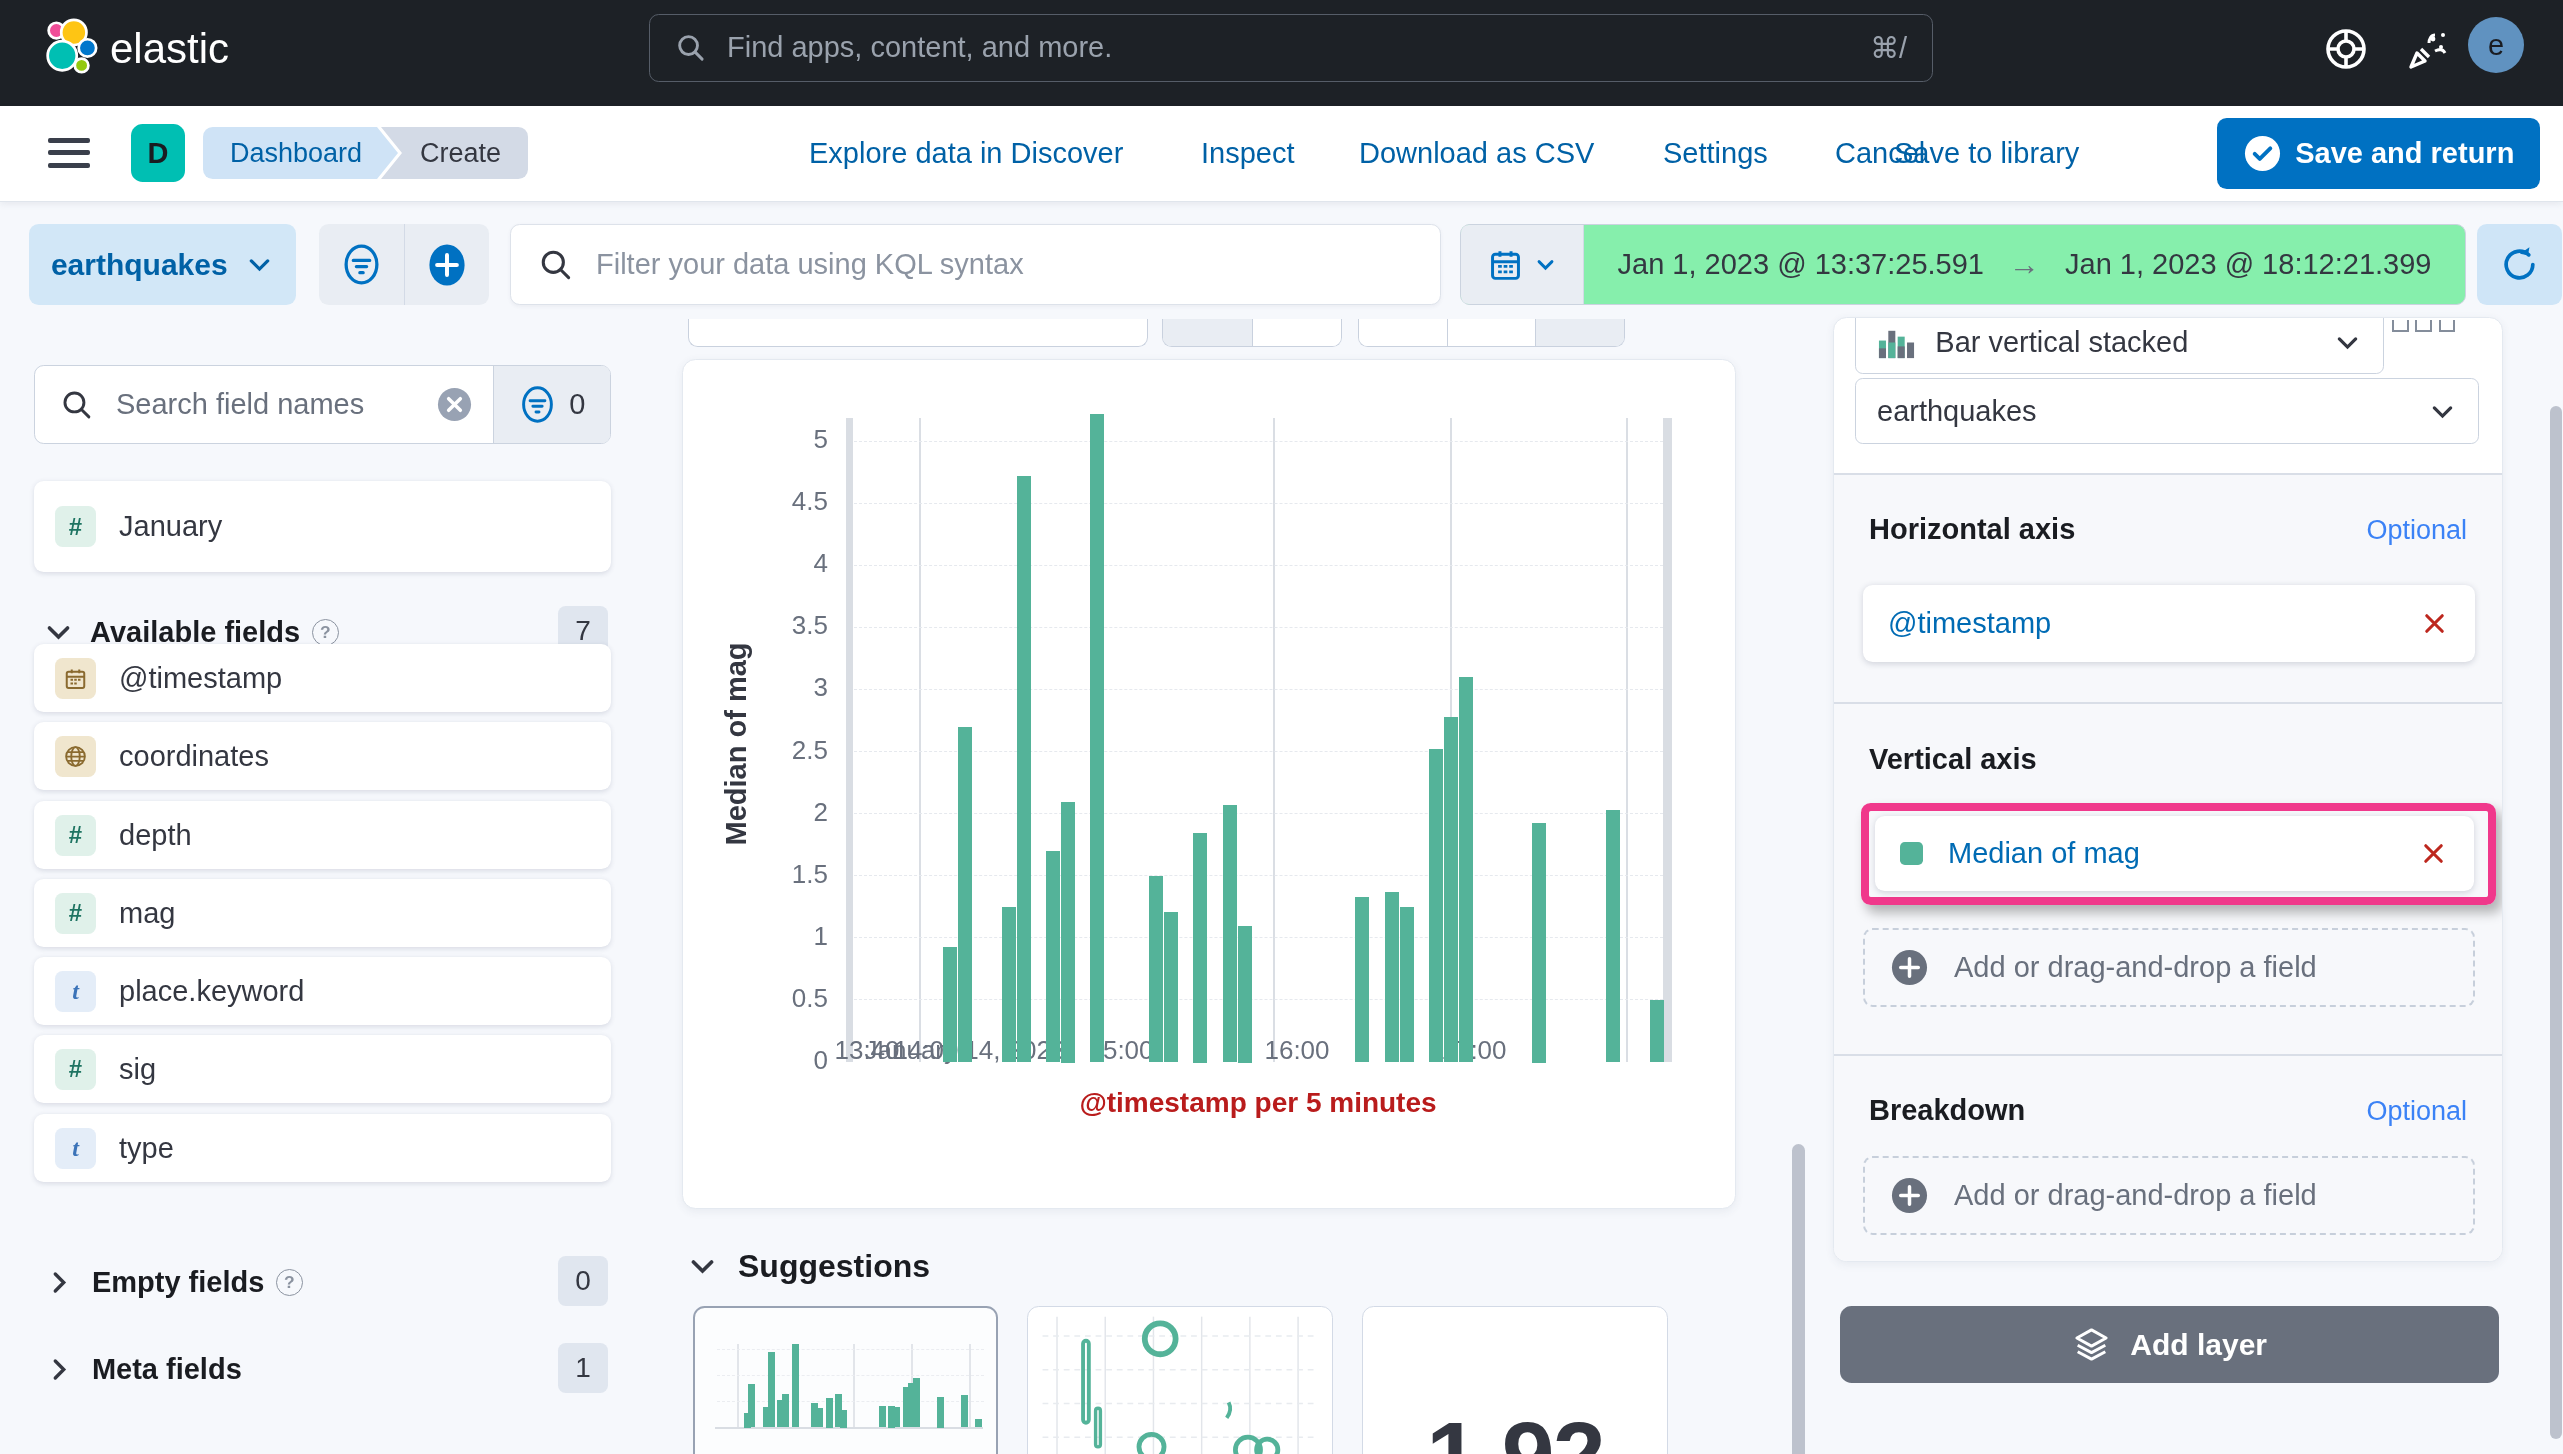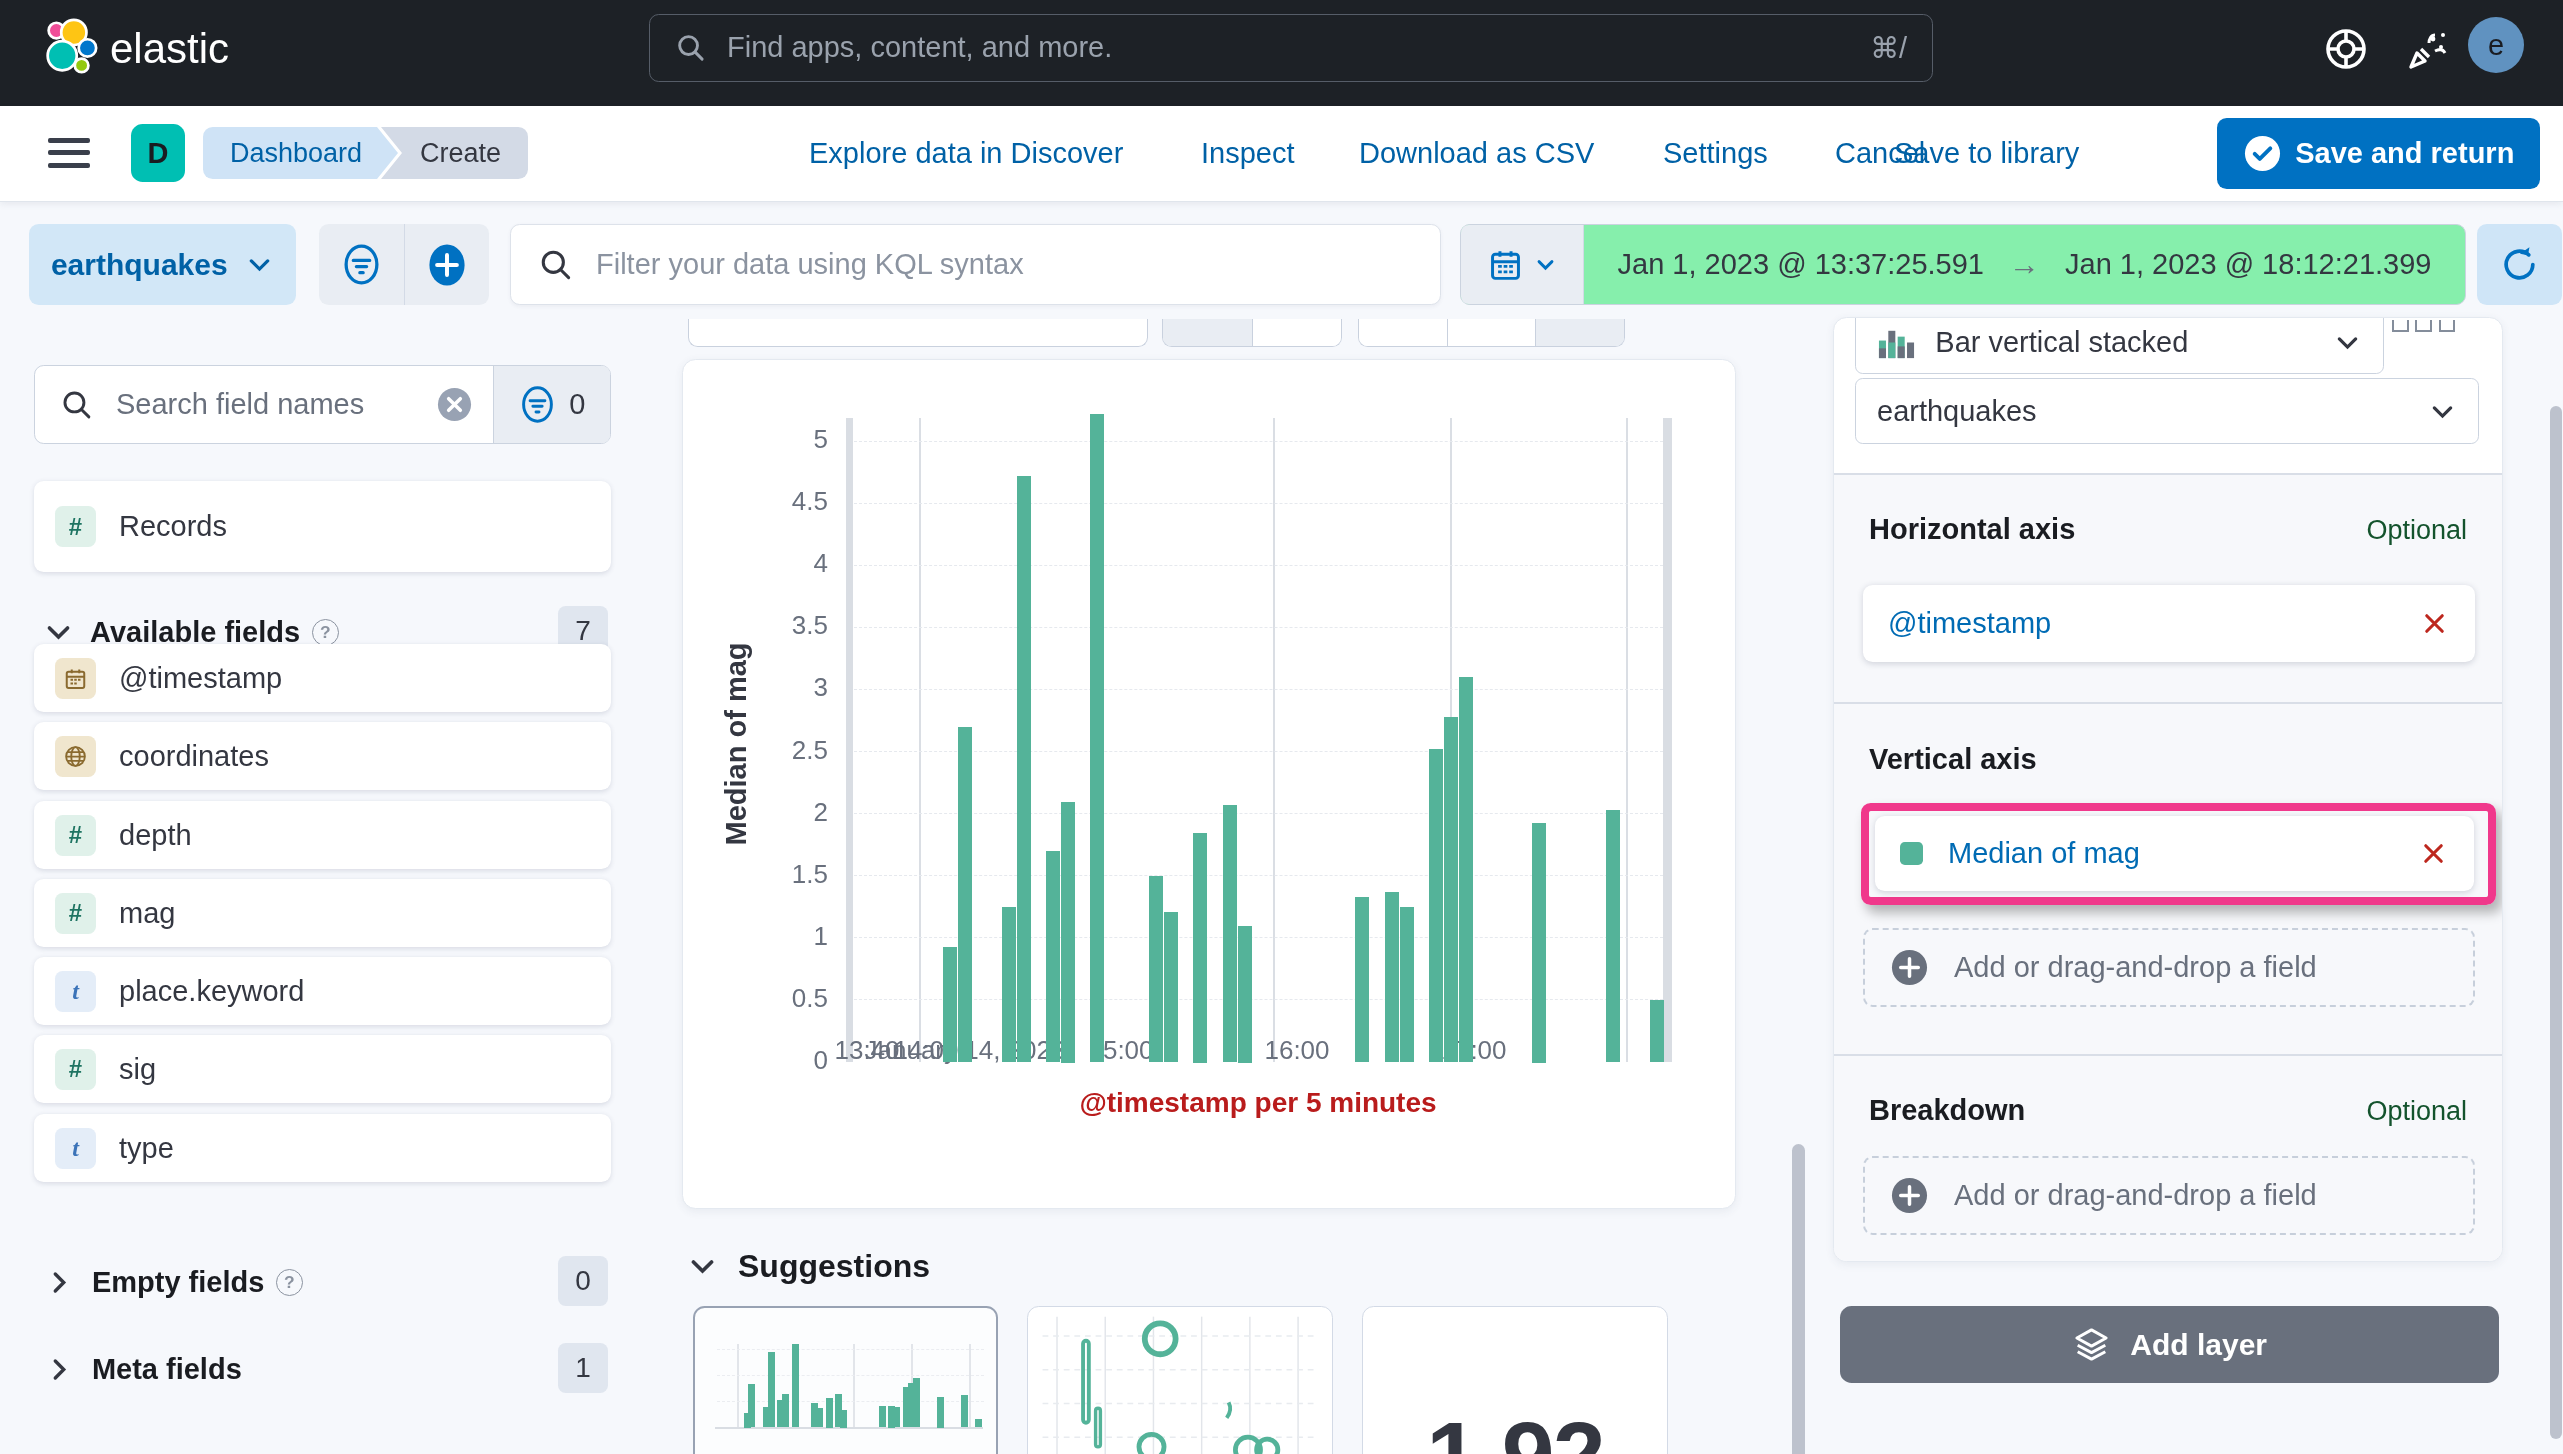--- a/index.html
+++ b/index.html
@@ -34,21 +34,21 @@
   .qmark{display:inline-flex;width:25px;height:25px;border:1.9px solid #8B93A0;border-radius:50%;color:#8B93A0;
          font-size:17.4px;align-items:center;justify-content:center;margin-left:11.6px;font-weight:700;}
   
   .card{background:#fff;border:1.4px solid #E4E9F0;border-radius:13.5px;box-shadow:0 2.9px 8.7px rgba(60,70,100,.07);}
   .dimcard{position:absolute;background:#fff;border-radius:9.7px;box-shadow:0 1.9px 6.8px rgba(40,50,80,.18);
            display:flex;align-items:center;padding:0 25px;box-sizing:border-box;}
   .dimlink{color:#006BB4;font-size:29px;}
   .dashedbox{position:absolute;border:2.9px dashed #C7CFDB;border-radius:9.7px;display:flex;align-items:center;
              padding:0 25px;box-sizing:border-box;color:#69707D;font-size:29px;}
   .panelhead{position:absolute;font-size:29px;font-weight:700;color:#1A1C21;}
-  .optional{position:absolute;font-size:27px;color:#14532d;}
+  .optional{position:absolute;font-size:27px;color:#3b82f6;}
   .pdivider{position:absolute;left:0;width:668px;height:1.9px;background:#D9DEE7;}
   .select{position:absolute;background:#fff;border:1.9px solid #CBD3DF;border-radius:7.7px;display:flex;
           align-items:center;padding:0 21px;box-sizing:border-box;font-size:29px;color:#343741;}
   
   .sugcard{position:absolute;top:1306px;width:306px;height:193px;background:#fff;border:1.9px solid #D3DAE6;border-radius:11.6px;box-sizing:border-box;}
   #chart-layer{position:absolute;left:0;top:0;width:2563px;height:1454px;pointer-events:none;z-index:5;}
   .scrollbar{position:absolute;background:#A9B0BD;opacity:.75;border-radius:6.8px;}
 </style>
 </head>
 <body>
@@ -198,21 +198,21 @@
       <svg width="37" height="37" viewBox="0 0 20 20">
         <ellipse cx="10" cy="10" rx="7.5" ry="9" fill="none" stroke="#0071C2" stroke-width="1.6"></ellipse>
         <path d="M6 8h8M7.5 11h5M9.2 14h1.6" stroke="#0071C2" stroke-width="1.6" stroke-linecap="round"></path>
       </svg>
       <span style="font-size:29px;color:#343741">0</span>
     </div>
   </div>
 
   <div class="fieldcard" style="top:481px;height:91px">
     <span class="token tok-num">#</span>
-    <span class="fname">Records</span>
+    <span class="fname">January</span>
   </div>
 
   <div class="abs row" style="left:34px;top:601px;width:577px;height:62px">
     <svg width="29" height="29" viewBox="0 0 16 16" style="margin:0 17.4px 0 9.7px">
       <path d="M3 5.5l5 5 5-5" fill="none" stroke="#343741" stroke-width="2" stroke-linecap="round"></path>
     </svg>
     <span class="secthead">Available fields</span>
     <span class="qmark">?</span>
   </div>
   <div class="badge" style="left:558px;top:606px">7</div>

